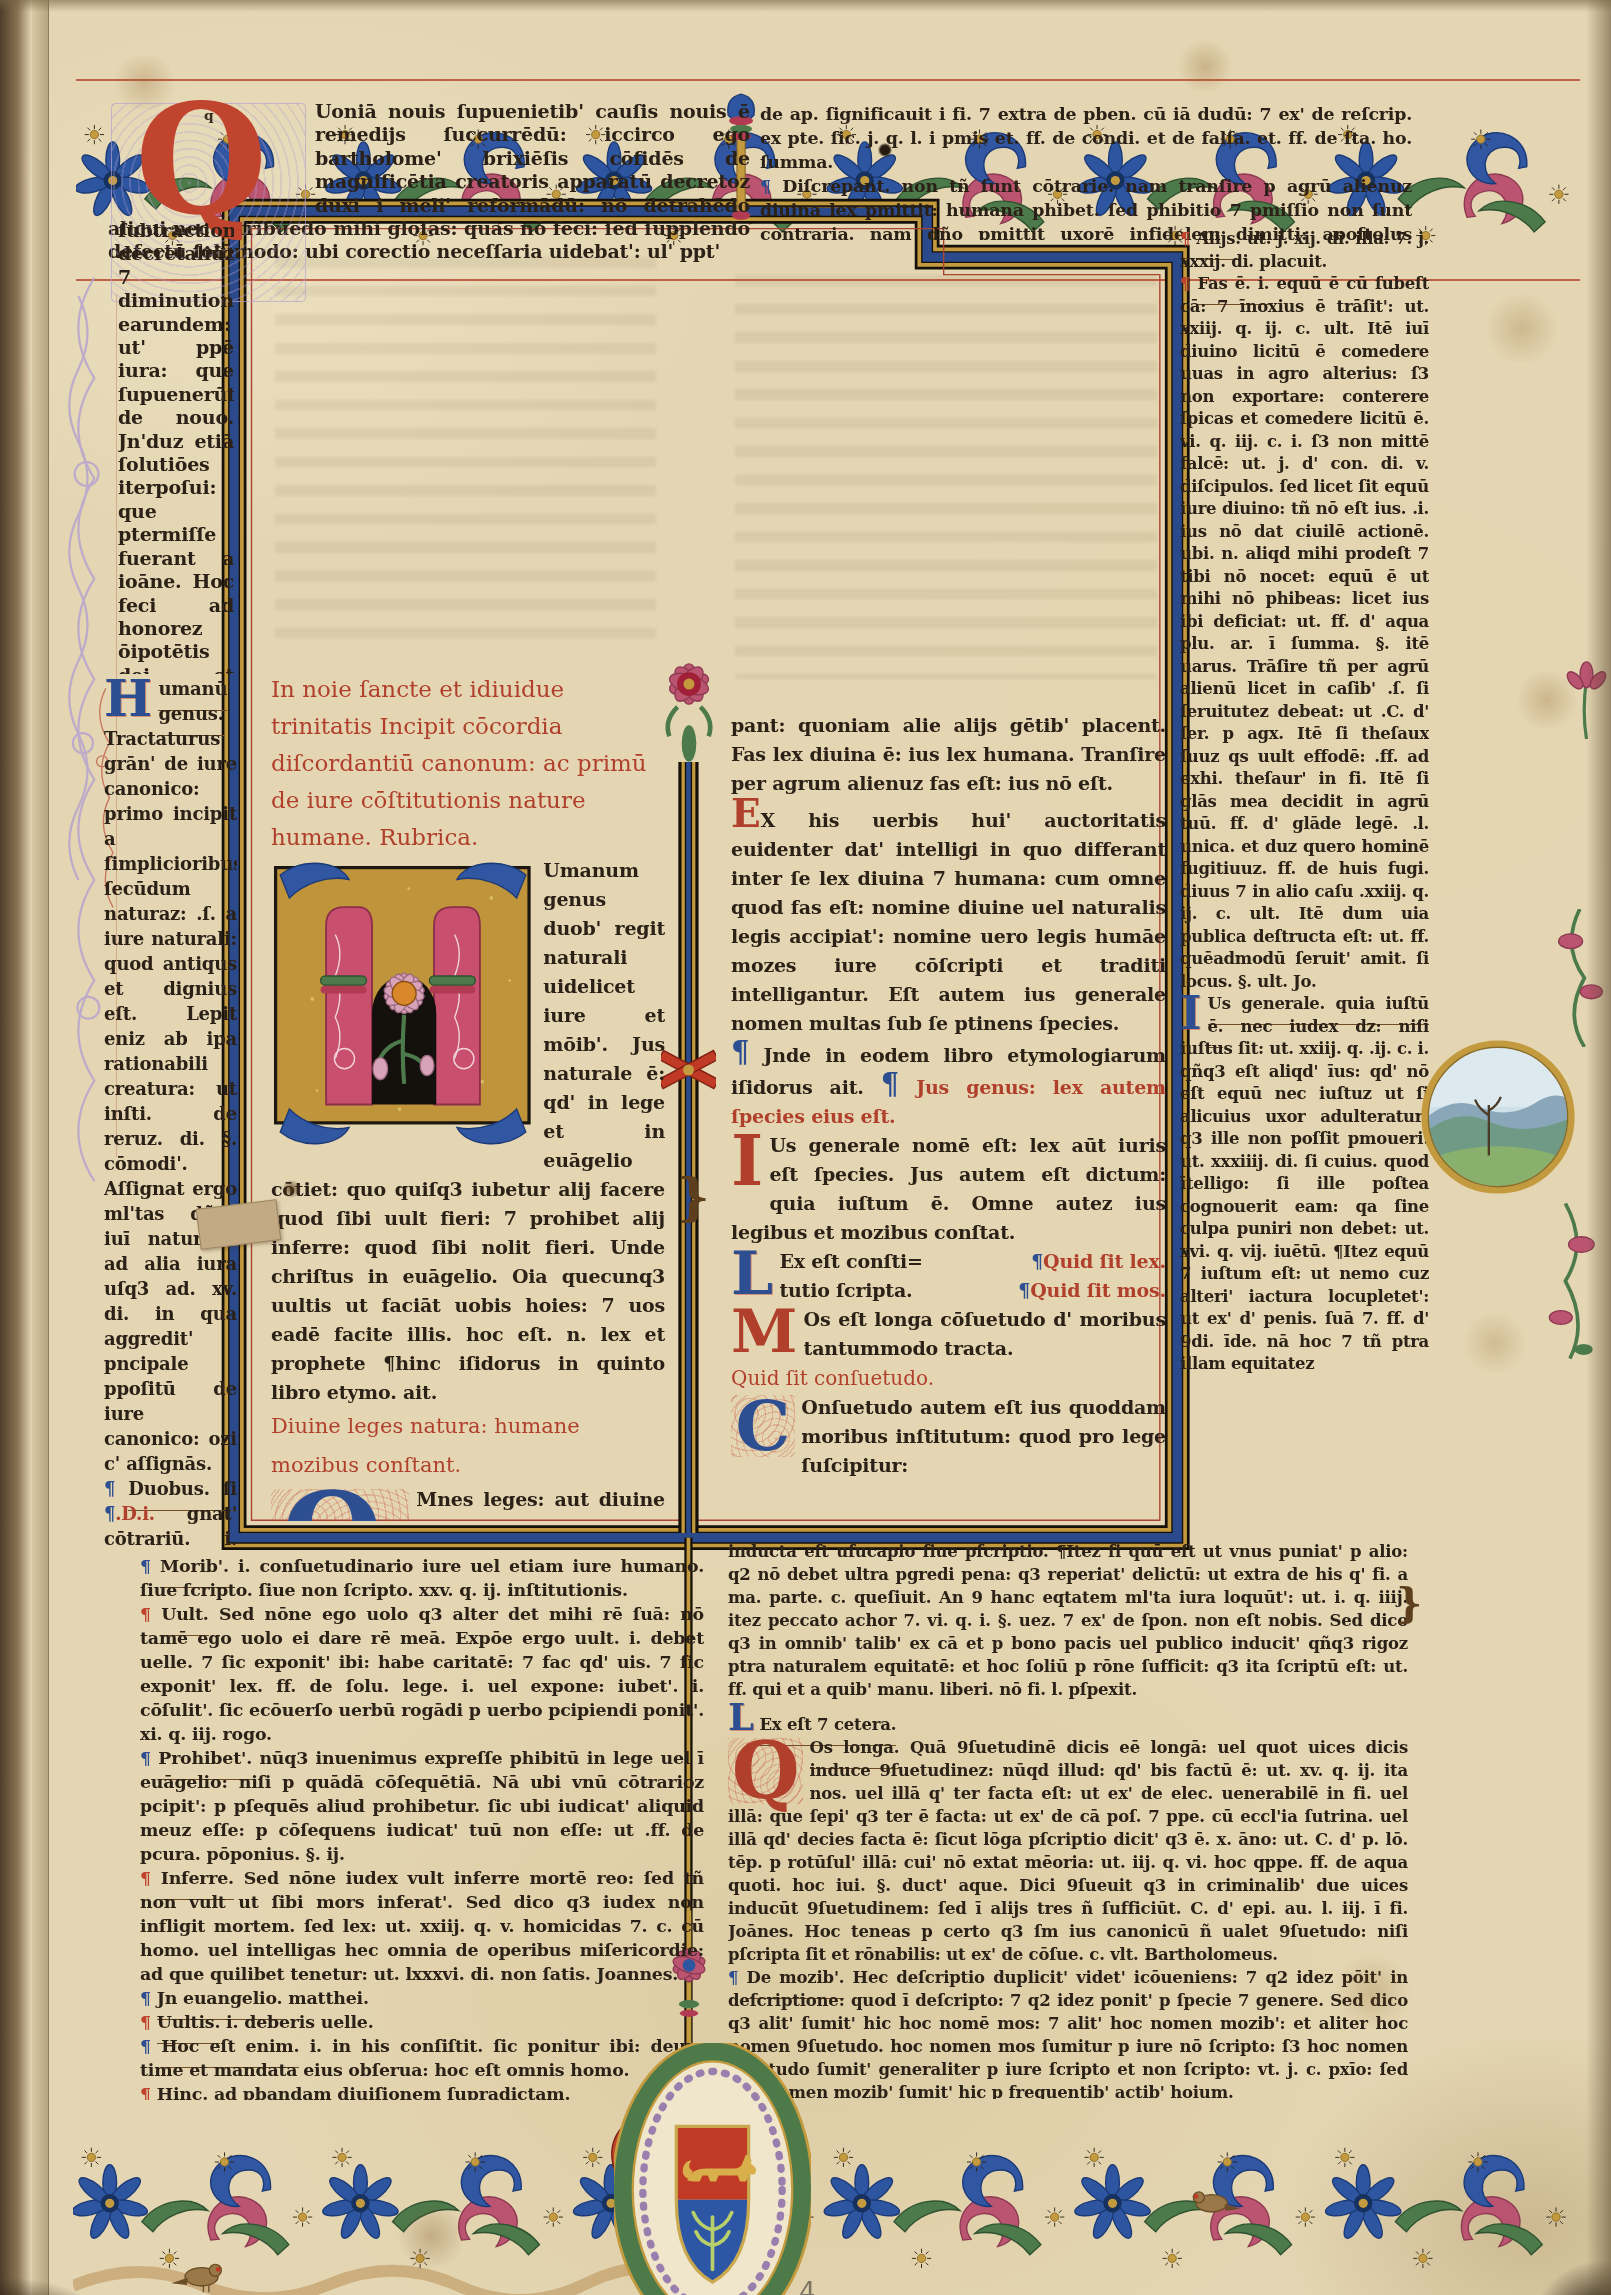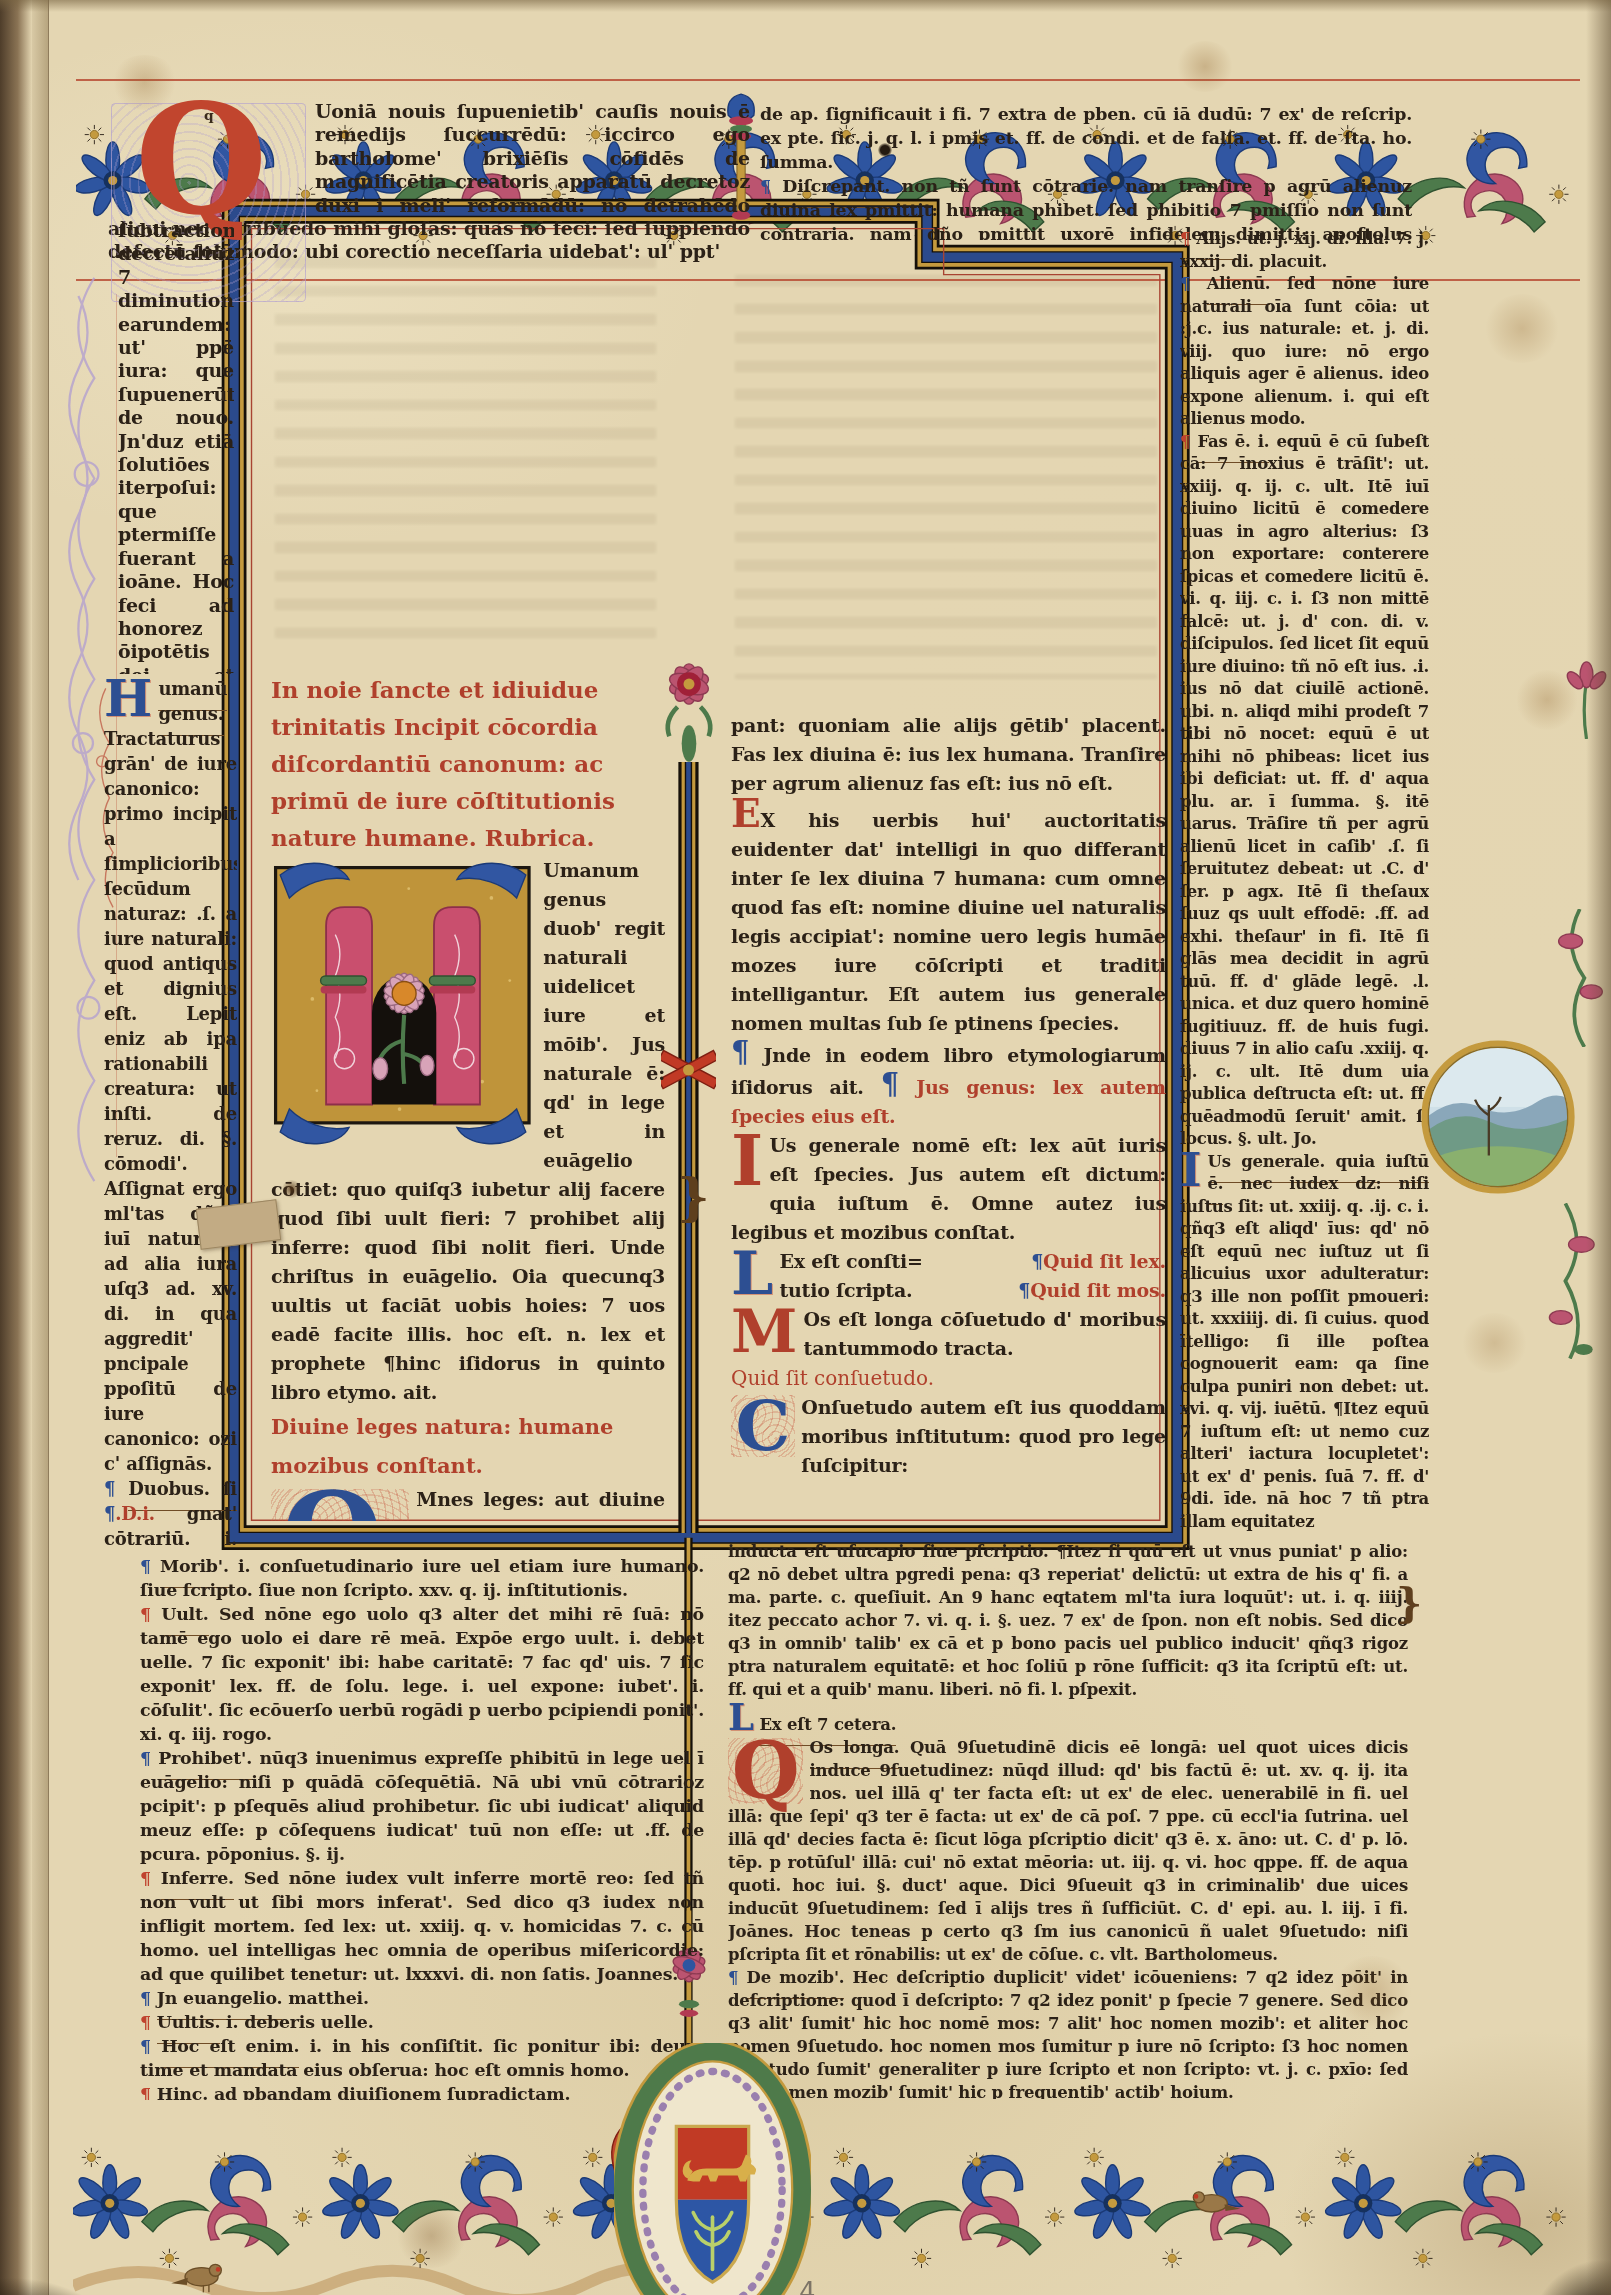--- a/index.html
+++ b/index.html
@@ -10,21 +10,21 @@
       radial-gradient(643px 413px at 18% 12%, rgba(240,230,200,.55), rgba(0,0,0,0) 65%),
       radial-gradient(735px 505px at 82% 30%, rgba(228,213,176,.5), rgba(0,0,0,0) 60%),
       radial-gradient(826px 643px at 50% 85%, rgba(214,196,152,.55), rgba(0,0,0,0) 70%),
       radial-gradient(413px 321px at 95% 95%, rgba(180,156,112,.5), rgba(0,0,0,0) 60%),
       #e4d6b2;
   }
   .abs{position:absolute;}
   .ni{pointer-events:none;}
   
   .mt{font-size:19px;line-height:29px;font-weight:700;text-align:justify;letter-spacing:-0.2px;}
-  .rub{color:#b0402c;font-size:23px;line-height:37px;font-weight:700;}
+  .rub{color:#b0402c;font-size:23px;line-height:37px;font-weight:400;}
   .redtx{color:#b0402c;}
   .bluetx{color:#2d4f92;}
   .prol{font-size:19px;line-height:23.4px;font-weight:700;text-align:justify;letter-spacing:-0.2px;}
   .gl{font-size:17.4px;line-height:24px;font-weight:700;text-align:justify;letter-spacing:-0.2px;}
   .glm{font-size:18px;line-height:25px;font-weight:700;text-align:justify;letter-spacing:-0.2px;}
   .rmg{font-size:16.5px;line-height:22.5px;font-weight:700;text-align:justify;letter-spacing:-0.3px;}
   .entry{position:relative;}
   .lm{border-bottom:1.8px solid #6f4c26;padding-bottom:11px;}
   .pr{color:#c0432e;font-weight:700;}
   .pb{color:#2d4f92;font-weight:700;}
@@ -333,26 +333,20 @@
 
   <div class="abs rmg" style="left:1180px;top:228px;width:249px;height:1322px;overflow:hidden;">
     <div class="entry">
       
       <span class="pr">¶</span>
       <span class="lm">Alijs.</span>
       <span>ut. j. xij. di. illa: 7. j. xxxij. di. placuit.</span>
     </div>
     <div class="entry">
       
-      <span class="pb">¶</span>
-      <span class="lm">Alienū.</span>
-      <span>ſed nōne iure naturali oīa ſunt cōia: ut :j.c. ius naturale: et. j. di. viij. quo iure: nō ergo aliquis ager ē alienus. ideo expone alienum. i. qui eſt alienus modo.</span>
-    </div>
-    <div class="entry">
-      
       <span class="pr">¶</span>
       <span class="lm">Fas ē. i.</span>
       <span>equū ē cū ſubeſt cā: 7 īnoxius ē trāſit': ut. xxiij. q. ij. c. ult. Itē iuī diuino licitū ē comedere uuas in agro alterius: ſ3 non exportare: conterere ſpicas et comedere licitū ē. vi. q. iij. c. i. ſ3 non mittē falcē: ut. j. d' con. di. v. diſcipulos. ſed licet ſit equū iure diuino: tñ nō eſt ius. .i. ius nō dat ciuilē actionē. ubi. n. aliqd mihi prodeſt 7 tibi nō nocet: equū ē ut mihi nō phibeas: licet ius ibi deficiat: ut. ff. d' aqua plu. ar. ī ſumma. §. itē uarus. Trāſire tñ per agrū alienū licet in caſib' .ſ. ſi ſeruitutez debeat: ut .C. d' ſer. p agx. Itē ſi theſaux ſuuz qs uult effodē: .ff. ad exhi. theſaur' in fi. Itē ſi glās mea decidit in agrū tuū. ff. d' glāde legē. .l. unica. et duz quero hominē fugitiuuz. ff. de huis fugi. diuus 7 in alio caſu .xxiij. q. ij. c. ult. Itē dum uia publica deſtructa eſt: ut. ff. quēadmodū ſeruit' amit. ſi locus. §. ult. Jo.</span>
     </div>
     <div class="entry">
       <span class="dc bluetx" style="font-size:46px;text-shadow:0.9px 0.9px 0 rgba(196,80,58,.5);">I</span>
       <span class="lm">Us generale. quia iuſtū ē.</span>
       <span>nec iudex dz: niſi iuſtus ſit: ut. xxiij. q. .ij. c. i. qñq3 eſt aliqd' īus: qd' nō eſt equū nec iuſtuz ut ſi alicuius uxor adulteratur: q3 ille non poſſit pmoueri: ut. xxxiiij. di. ſi cuius. quod ītelligo: ſi ille poſtea cognouerit eam: qa ſine culpa puniri non debet: ut. xvi. q. vij. iuētū. ¶Itez equū 7 iuſtum eſt: ut nemo cuz alteri' iactura locupletet': ut ex' d' penis. ſuā 7. ff. d' 9di. īde. nā hoc 7 tñ ptra illam equitatez</span>
     </div>
   </div>

